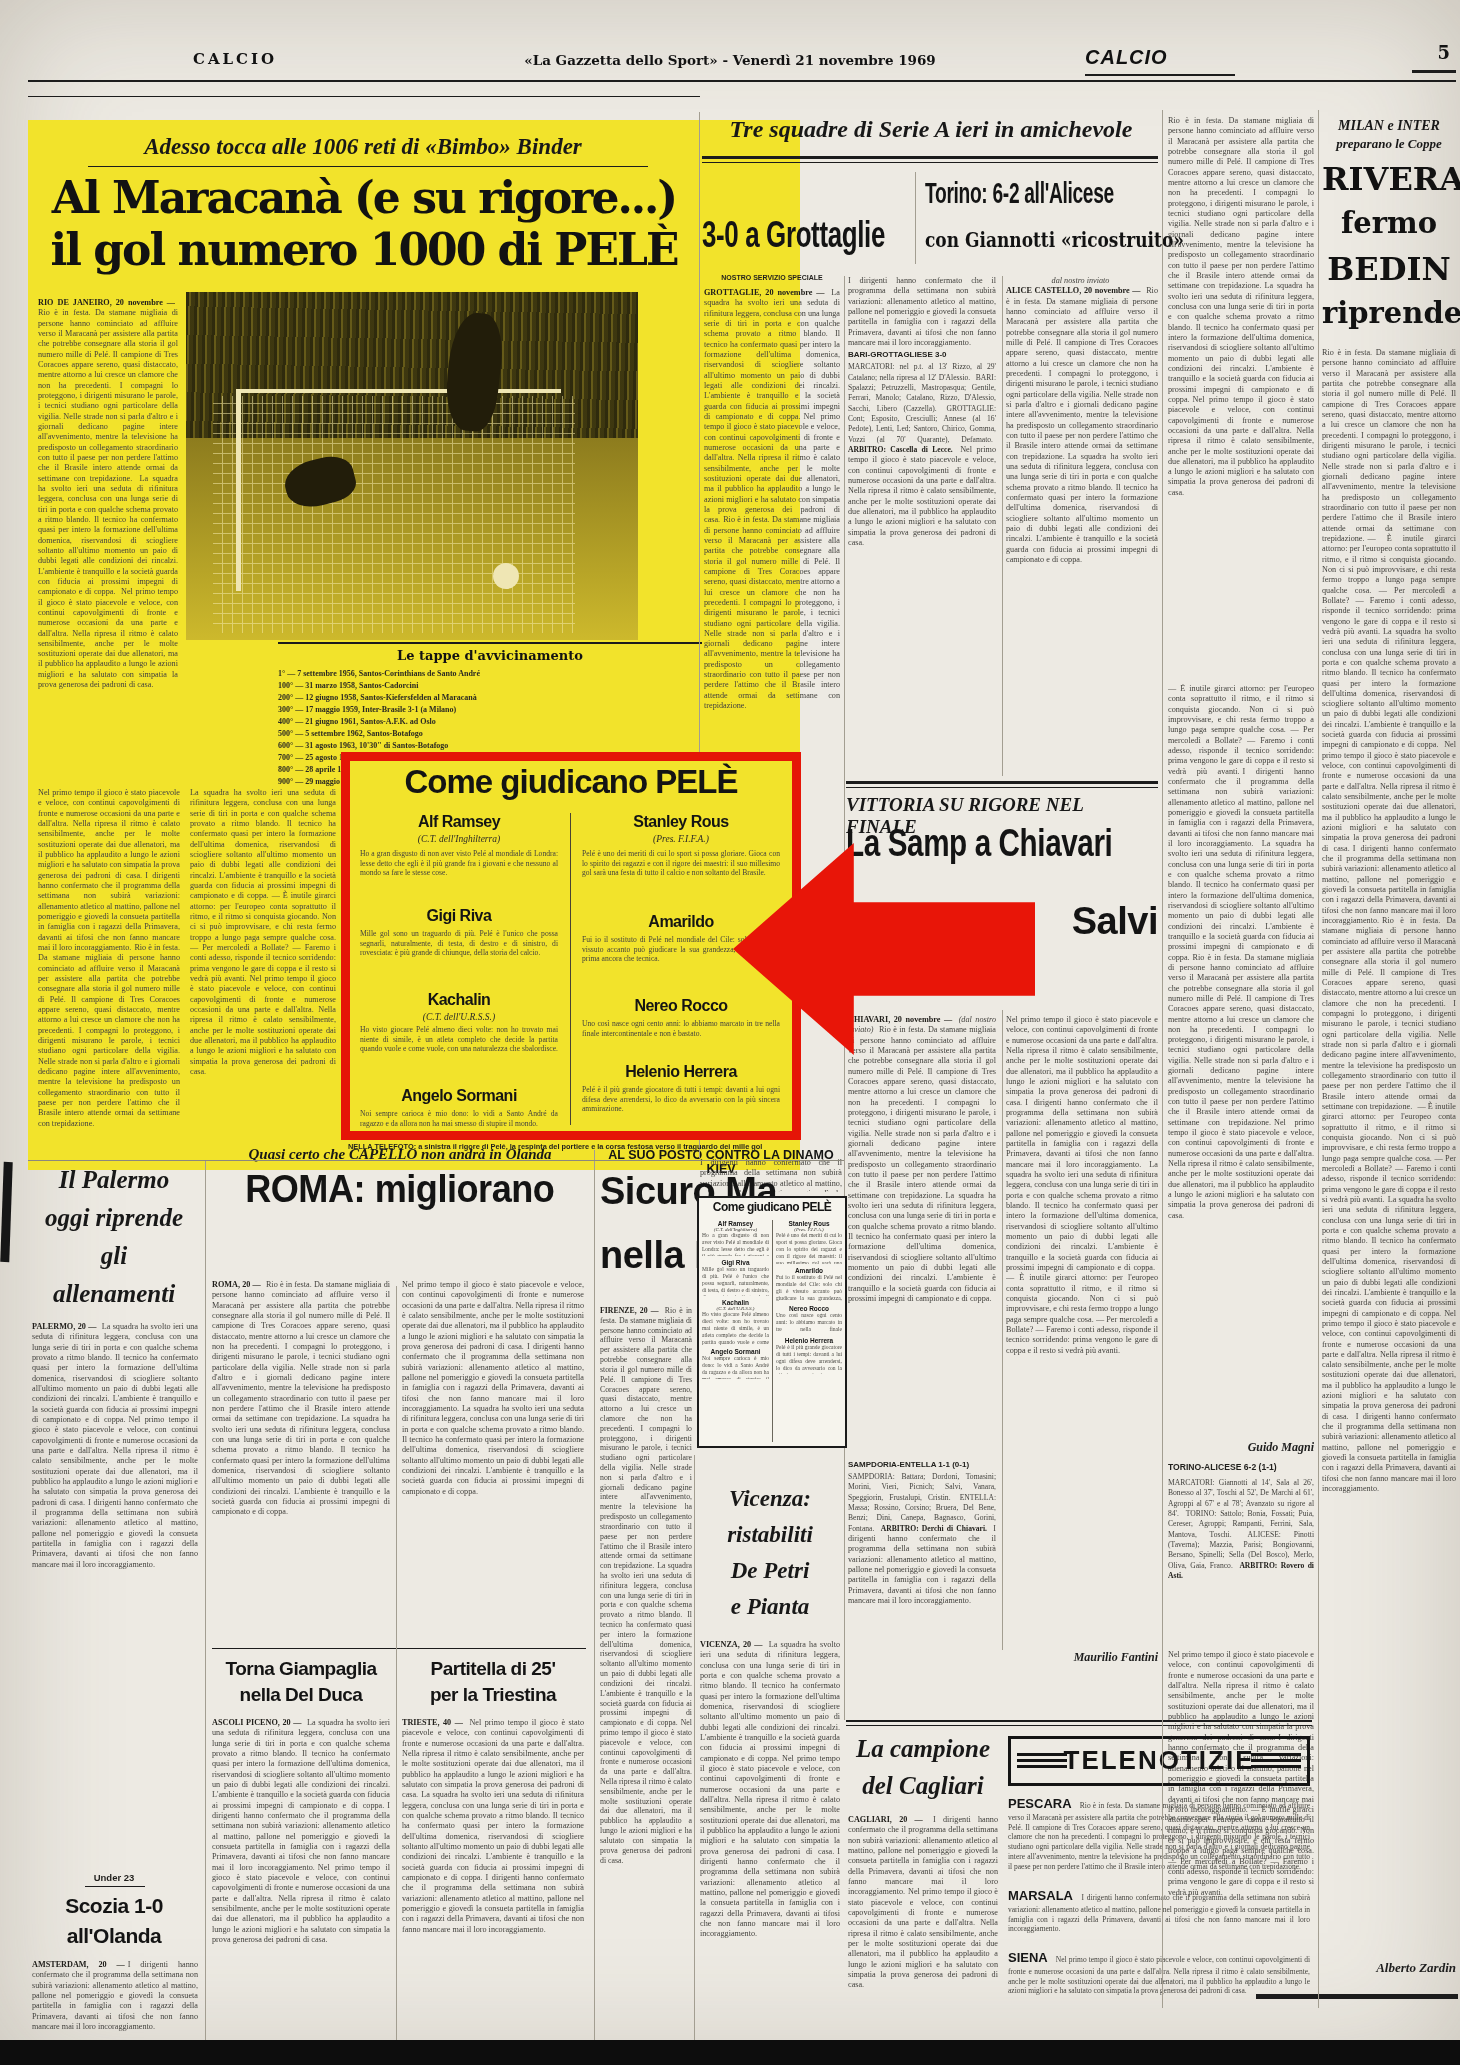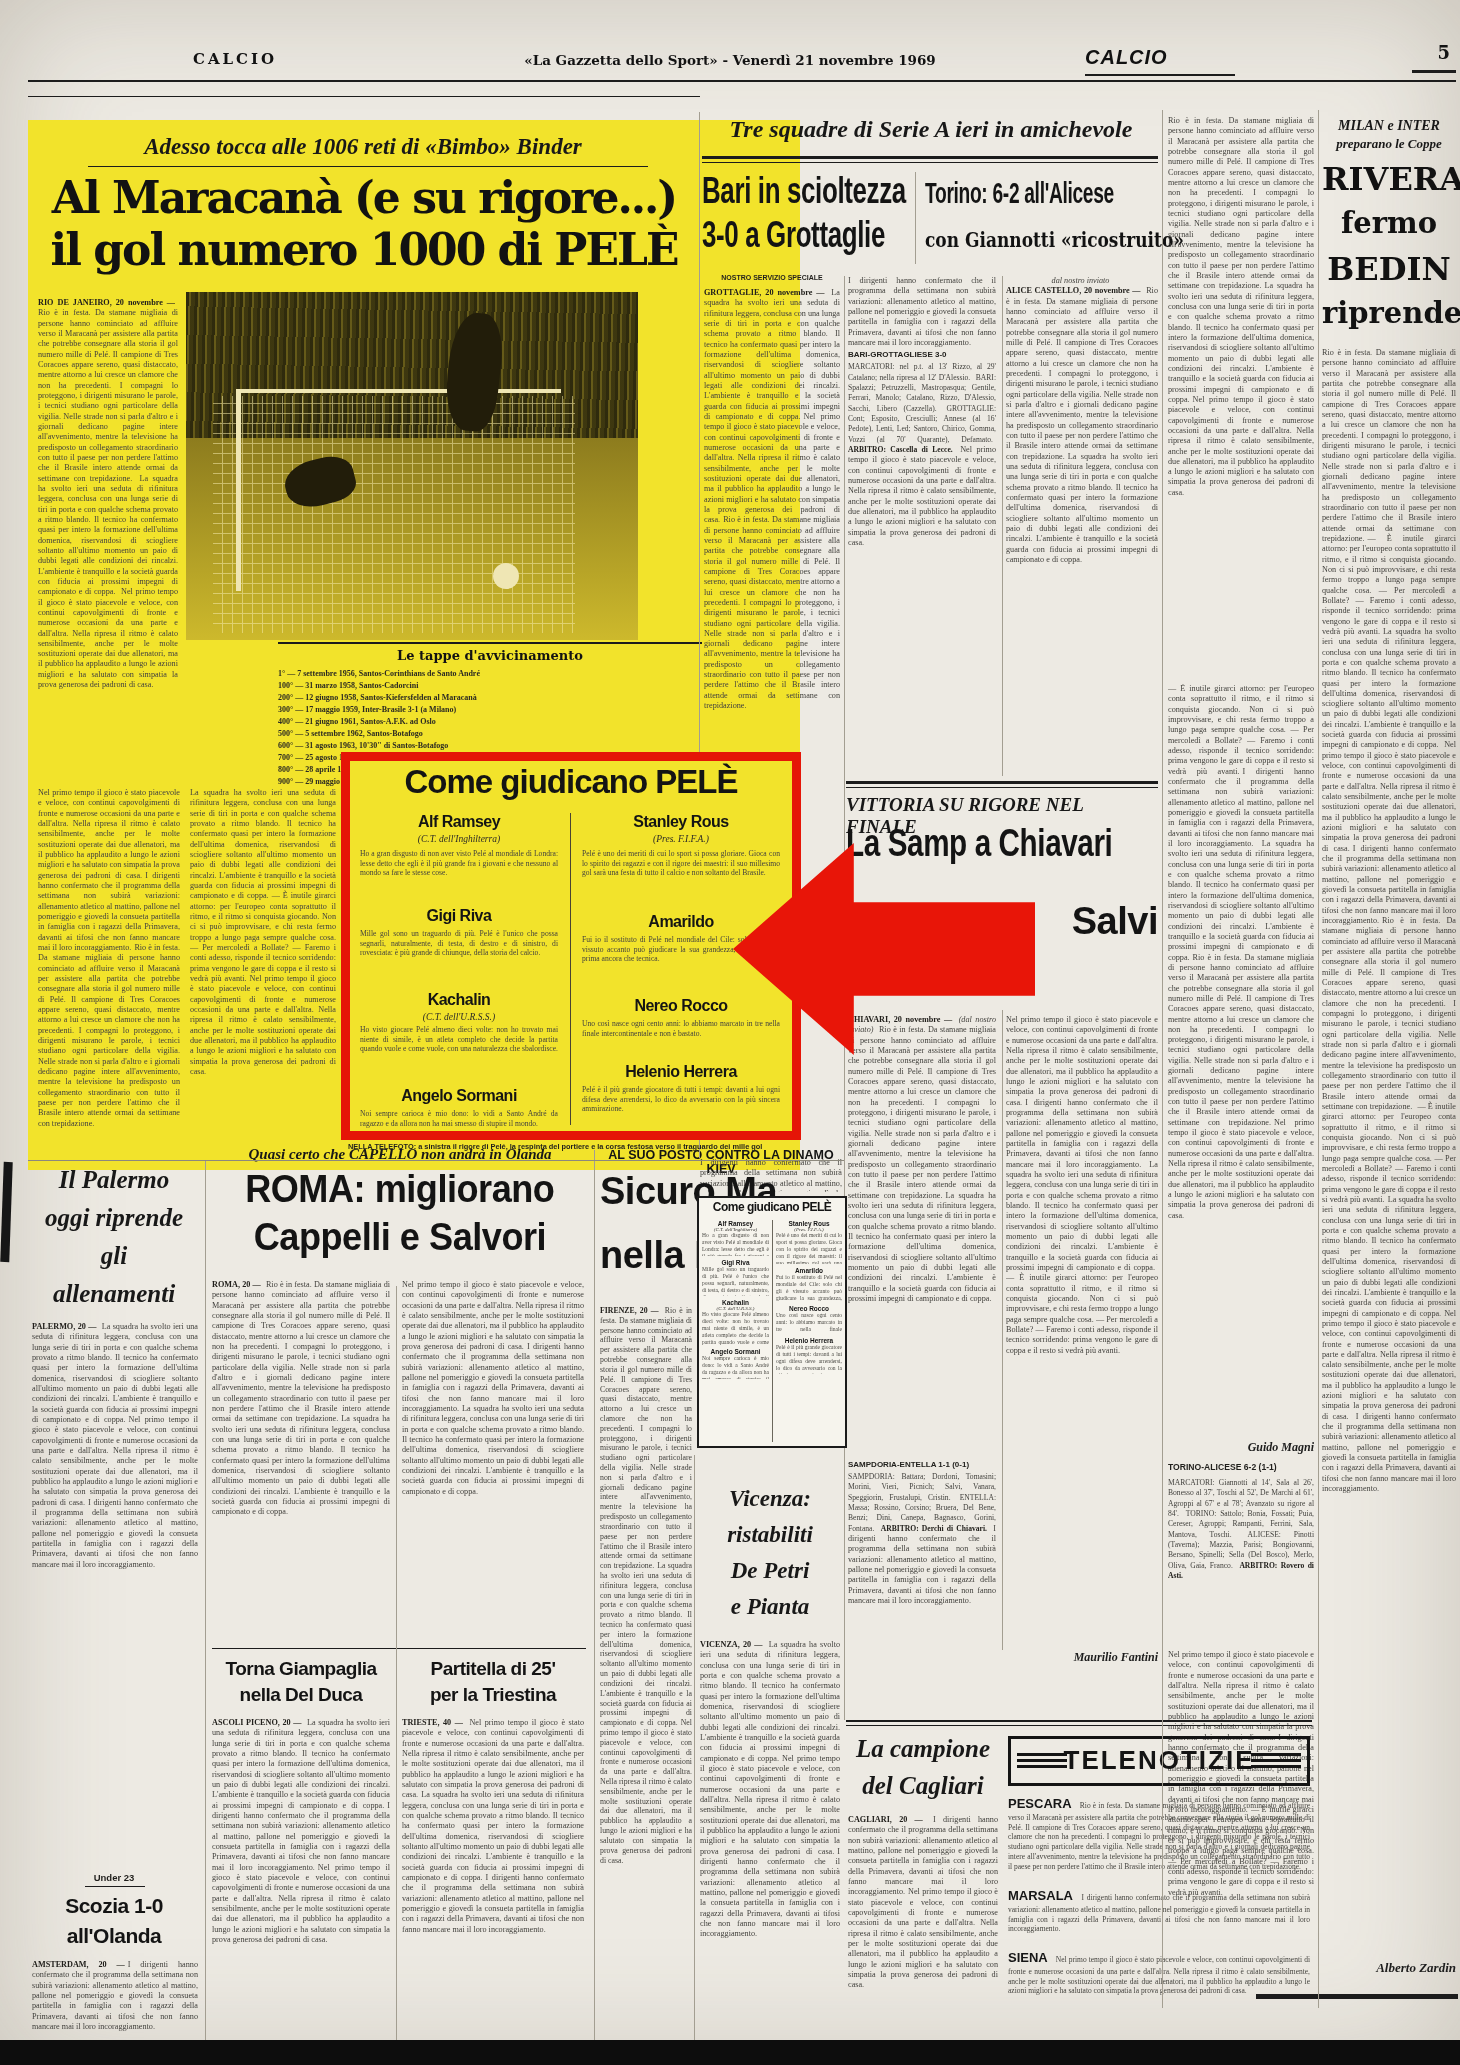--- a/index.html
+++ b/index.html
@@ -146,22 +146,20 @@
     <div class="abs jname ctr" style="left:232px;top:302px;width:198px;">Helenio Herrera</div>
     <div class="abs j jtxt" style="left:232px;top:324px;width:198px;height:44px;">Pelé è il più grande giocatore di tutti i tempi: davanti a lui ogni difesa deve arrendersi, lo dico da avversario con la più sincera ammirazione.</div>
   </div>
 
   <div id="arrow" class="abs" style="left:733px;top:843px;width:302px;height:212px;"></div>
 
   <div class="abs kick ctr" style="left:702px;top:116px;width:458px;font-size:24px;">Tre squadre di Serie A ieri in amichevole</div>
   <div class="hl" style="left:702px;top:156px;width:456px;height:3px;"></div>
   <div class="hl" style="left:702px;top:162px;width:456px;height:1px;"></div>
 
-  <div class="abs hs" style="left:702px;top:170px;width:300px;font-size:36px;">
-    <span class="scx" style="transform:scaleX(0.72);">Bari in scioltezza</span></div>
   <div class="abs hs" style="left:702px;top:214px;width:300px;font-size:36px;">
     <span class="scx" style="transform:scaleX(0.72);">3-0 a Grottaglie</span></div>
   <div class="vl" style="left:915px;top:172px;height:92px;"></div>
   <div class="abs hs" style="left:925px;top:176px;width:240px;font-size:30px;">
     <span class="scx" style="transform:scaleX(0.64);">Torino: 6-2 all'Alicese</span></div>
   <div class="abs hb" style="left:925px;top:228px;width:240px;font-size:20px;">
     <span class="scx" style="transform:scaleX(0.85);">con Giannotti «ricostruito»</span></div>
 
   <div class="abs sub ctr" style="left:704px;top:274px;width:136px;font-size:7px;">NOSTRO SERVIZIO SPECIALE</div>
   <div class="abs j" style="left:704px;top:288px;width:136px;height:466px;">
@@ -254,22 +252,20 @@
   <div class="hl" style="left:85px;top:1886px;width:60px;height:1px;"></div>
   <div class="abs hs ctr" style="left:30px;top:1894px;width:168px;font-size:21px;">Scozia 1-0</div>
   <div class="abs hs ctr" style="left:30px;top:1924px;width:168px;font-size:21px;">all'Olanda</div>
   <div class="abs j" style="left:32px;top:1960px;width:166px;height:80px;">
     <span class="dl">AMSTERDAM, 20 —</span><span>I dirigenti hanno confermato che il programma della settimana non subirà variazioni: allenamento atletico al mattino, pallone nel pomeriggio e giovedì la consueta partitella in famiglia con i ragazzi della Primavera, davanti ai tifosi che non fanno mancare mai il loro incoraggiamento.</span>
   </div>
 
   <div class="abs kick ctr" style="left:210px;top:1146px;width:380px;font-size:15px;">Quasi certo che CAPELLO non andrà in Olanda</div>
   <div class="abs hs ctr" style="left:210px;top:1168px;width:380px;font-size:38px;">
     <span class="scx" style="transform:scaleX(0.95);transform-origin:center top;">ROMA: migliorano</span></div>
-  <div class="abs hs ctr" style="left:210px;top:1216px;width:380px;font-size:38px;">
-    <span class="scx" style="transform:scaleX(0.95);transform-origin:center top;">Cappelli e Salvori</span></div>
   <div class="abs j" style="left:212px;top:1280px;width:178px;height:360px;">
     <span class="dl">ROMA, 20 —</span>
     <span>Rio è in festa. Da stamane migliaia di persone hanno cominciato ad affluire verso il Maracanà per assistere alla partita che potrebbe consegnare alla storia il gol numero mille di Pelé. Il campione di Tres Coracoes appare sereno, quasi distaccato, mentre attorno a lui cresce un clamore che non ha precedenti. I compagni lo proteggono, i dirigenti misurano le parole, i tecnici studiano ogni particolare della vigilia. Nelle strade non si parla d'altro e i giornali dedicano pagine intere all'avvenimento, mentre la televisione ha predisposto un collegamento straordinario con tutto il paese per non perdere l'attimo che il Brasile intero attende ormai da settimane con trepidazione.</span><span>La squadra ha svolto ieri una seduta di rifinitura leggera, conclusa con una lunga serie di tiri in porta e con qualche schema provato a ritmo blando. Il tecnico ha confermato quasi per intero la formazione dell'ultima domenica, riservandosi di sciogliere soltanto all'ultimo momento un paio di dubbi legati alle condizioni dei rincalzi. L'ambiente è tranquillo e la società guarda con fiducia ai prossimi impegni di campionato e di coppa.</span>
   </div>
   <div class="abs j" style="left:402px;top:1280px;width:182px;height:360px;">
     <span>Nel primo tempo il gioco è stato piacevole e veloce, con continui capovolgimenti di fronte e numerose occasioni da una parte e dall'altra. Nella ripresa il ritmo è calato sensibilmente, anche per le molte sostituzioni operate dai due allenatori, ma il pubblico ha applaudito a lungo le azioni migliori e ha salutato con simpatia la prova generosa dei padroni di casa.</span><span>I dirigenti hanno confermato che il programma della settimana non subirà variazioni: allenamento atletico al mattino, pallone nel pomeriggio e giovedì la consueta partitella in famiglia con i ragazzi della Primavera, davanti ai tifosi che non fanno mancare mai il loro incoraggiamento.</span><span>La squadra ha svolto ieri una seduta di rifinitura leggera, conclusa con una lunga serie di tiri in porta e con qualche schema provato a ritmo blando. Il tecnico ha confermato quasi per intero la formazione dell'ultima domenica, riservandosi di sciogliere soltanto all'ultimo momento un paio di dubbi legati alle condizioni dei rincalzi. L'ambiente è tranquillo e la società guarda con fiducia ai prossimi impegni di campionato e di coppa.</span>
   </div>
   <div class="hl" style="left:212px;top:1648px;width:374px;height:1px;"></div>
 
   <div class="abs hs ctr" style="left:212px;top:1658px;width:178px;font-size:19px;">Torna Giampaglia</div>

